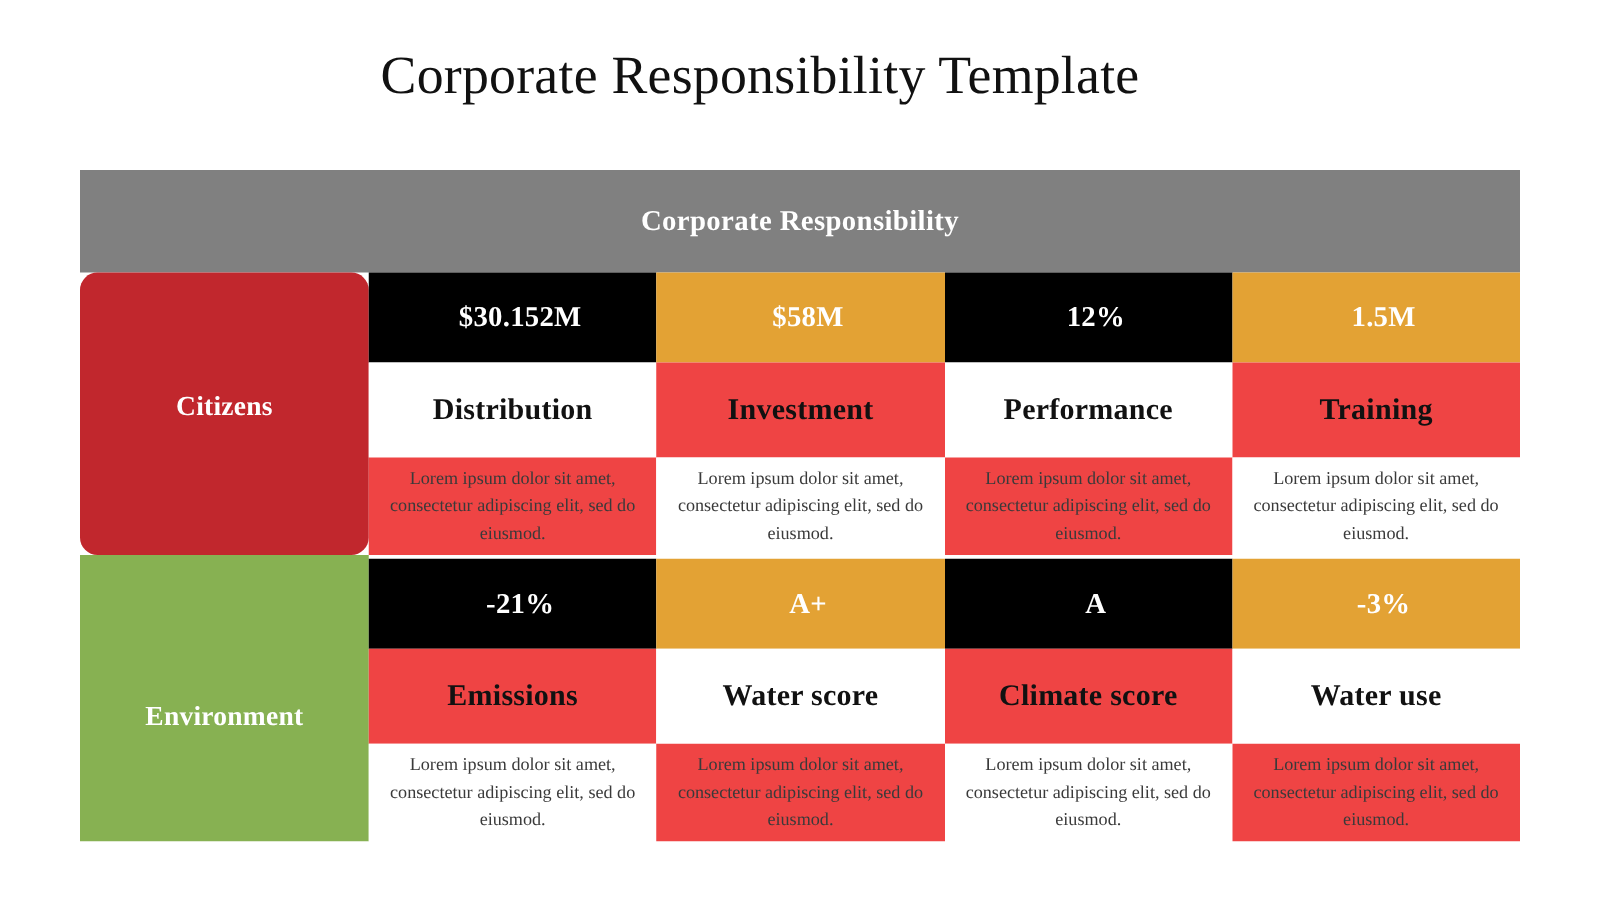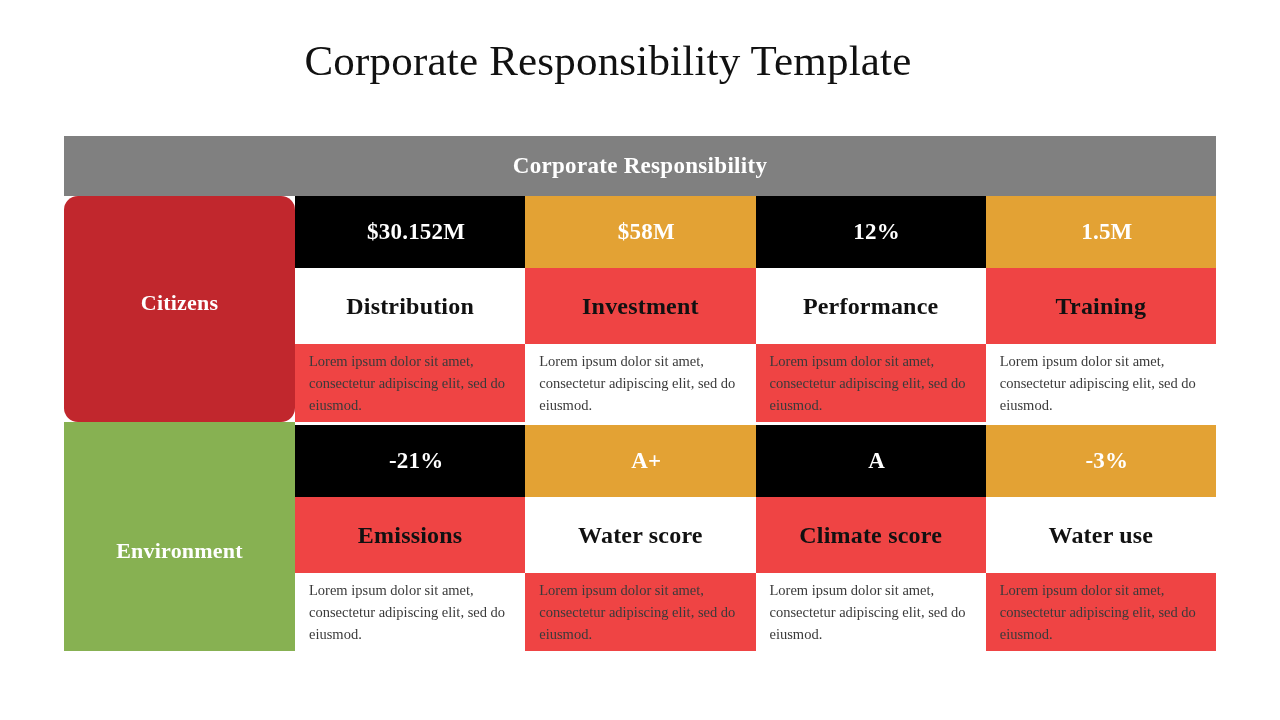--- a/index.html
+++ b/index.html
@@ -40,21 +40,21 @@
 
   
   .table-wrap {
     position: absolute;
     left: 64px;
     top: 136px;
     width: 1152px;
   }
 
   .table-header {
-    height: 60px;
+    height: 82px;
     background: #808080;
     display: flex;
     align-items: center;
     justify-content: center;
   }
   .table-header-text {
     color: #ffffff;
     font-size: 23px;
     font-weight: bold;
     font-family: "Liberation Serif", "DejaVu Serif", serif;
@@ -140,21 +140,21 @@
     display: flex;
     align-items: center;
     justify-content: center;
     box-sizing: border-box;
     padding: 0 14px;
   }
   .desc-text {
     color: #3a3a3a;
     font-size: 14.5px;
     line-height: 1.52;
-    text-align: left;
+    text-align: center;
     font-family: "Liberation Serif", "DejaVu Serif", serif;
   }
 
   
   .bg-white { background: #ffffff; }
   .bg-tint  { background: #ef4444; }
 
   
   .band.row2 .metric-col .value-cell { margin-top: 3px; }
 </style>

